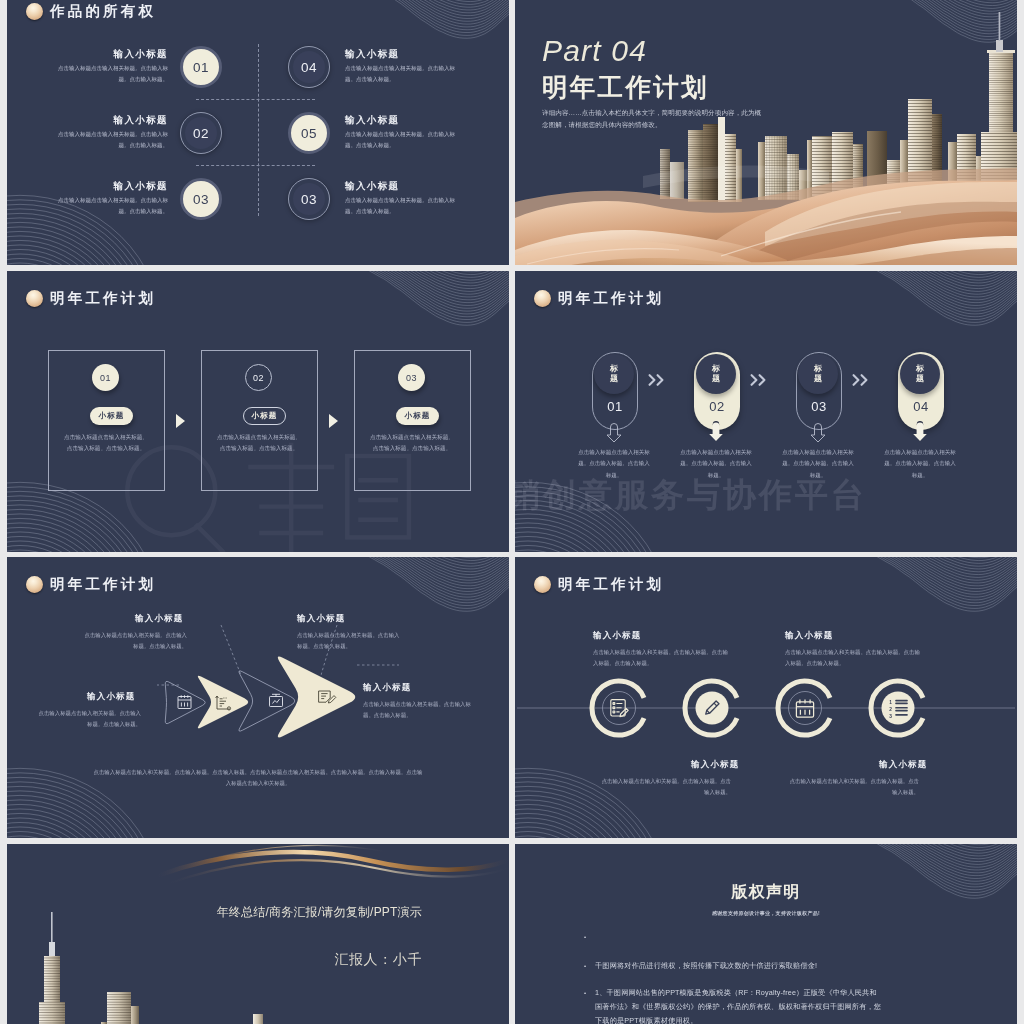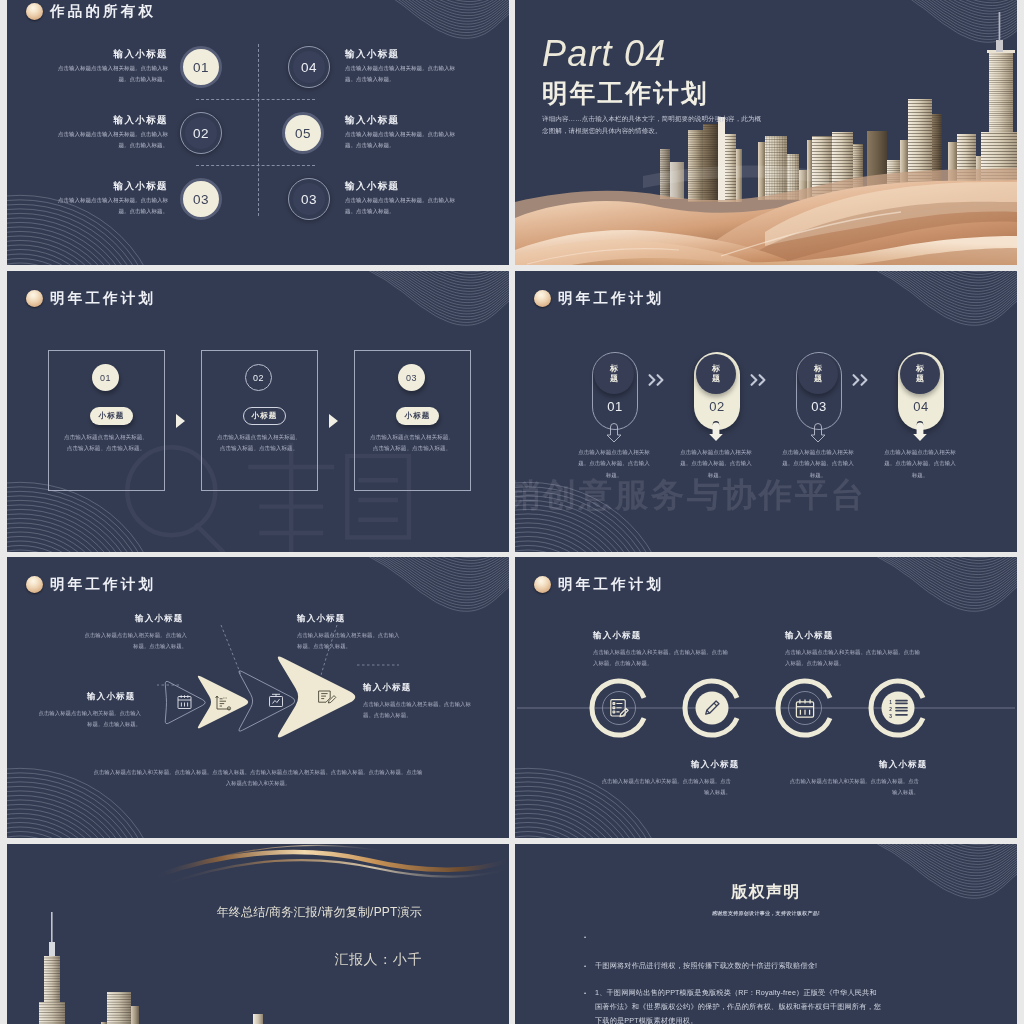--- a/index.html
+++ b/index.html
@@ -29,21 +29,21 @@
   .numc{position:absolute;width:42px;height:42px;border-radius:50%;box-sizing:border-box;
      display:flex;align-items:center;justify-content:center;font-size:13.5px;letter-spacing:.6px;}
   .numc.fill{background:#f0eddc;border:3px solid #565d76;color:#3b4258;}
   .numc.ghost{background:#39405a;border:1.3px solid #9098ae;color:#eef0f5;
      box-shadow:0 1px 5px rgba(0,0,0,.3), inset 0 0 0 4px #333b52;}
   .dashv{position:absolute;border-left:1px dashed #868da4;}
   .dashh{position:absolute;border-top:1px dashed #868da4;}
 
   
   .p04{position:absolute;left:27px;top:52px;}
-  .p04 .part{color:#ece9da;font-size:36px;font-style:italic;font-weight:400;letter-spacing:1.2px;
+  .p04 .part{color:#ece9da;font-size:30px;font-style:italic;font-weight:400;letter-spacing:1.2px;
      line-height:1.0;}
   .p04 .big{color:#f1efe4;font-size:25.5px;font-weight:700;letter-spacing:2.3px;margin-top:8px;
      line-height:1.08;}
   .p04 .sub{color:#c5c9d6;font-size:6.6px;line-height:1.95;margin-top:5px;width:222px;letter-spacing:.05px;}
 
   
   .s3box{position:absolute;width:117px;height:141px;border:1px solid #a3a9bd;box-sizing:border-box;}
   .s3num{position:absolute;width:27px;height:27px;border-radius:50%;display:flex;align-items:center;
      justify-content:center;font-size:9px;letter-spacing:.4px;box-sizing:border-box;}
   .s3num.fill{background:#f0eddc;color:#3b4258;box-shadow:1px 3px 4px rgba(0,0,0,.30);}
@@ -189,21 +189,21 @@
       </div>
 
   <div class="numc ghost" style="left:281px;top:62px;">
     <span>04</span>
       </div>
   <div class="s1row" style="left:338px;top:64px;">
     <div class="h">输入小标题</div>
     <div class="p">点击输入标题点击输入相关标题。点击输入标题。点击输入标题。</div>
   </div>
 
-  <div class="numc fill" style="left:275px;top:128px;">
+  <div class="numc fill" style="left:281px;top:128px;">
     <span>05</span>
       </div>
   <div class="s1row" style="left:338px;top:130px;">
     <div class="h">输入小标题</div>
     <div class="p">点击输入标题点击输入相关标题。点击输入标题。点击输入标题。</div>
   </div>
 
   <div class="numc ghost" style="left:281px;top:194px;">
     <span>03</span>
       </div>

